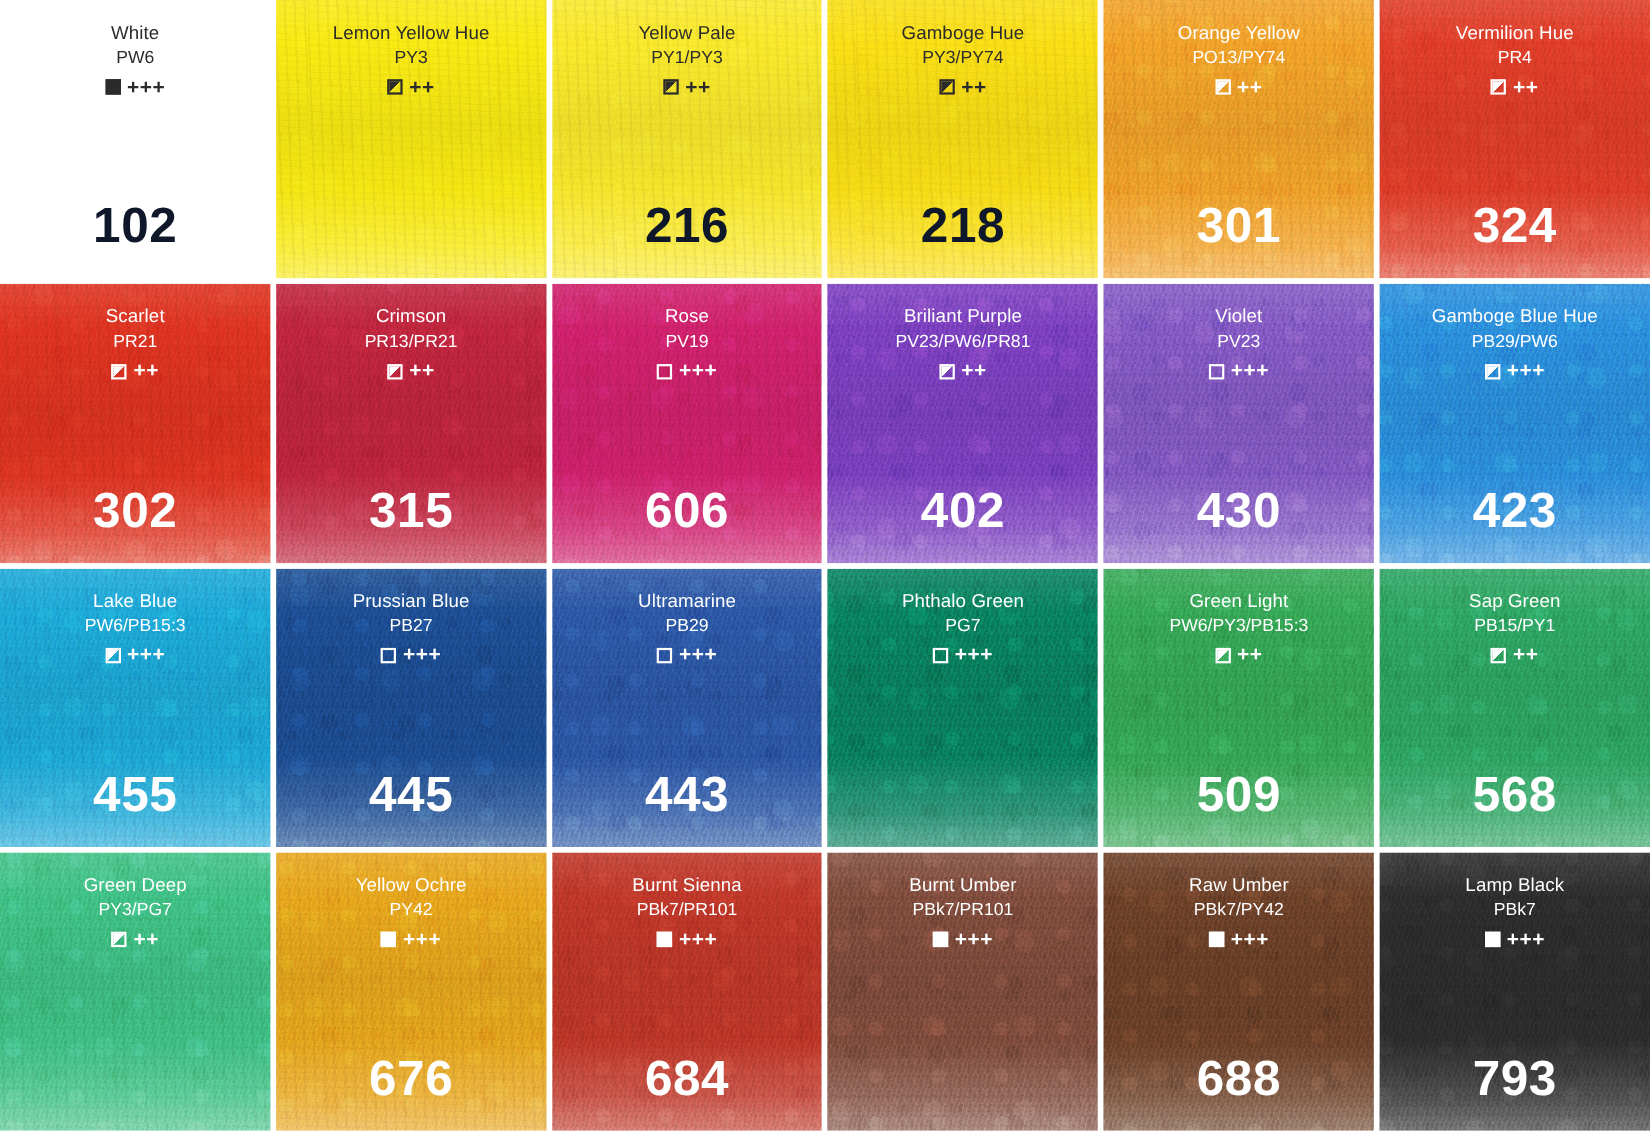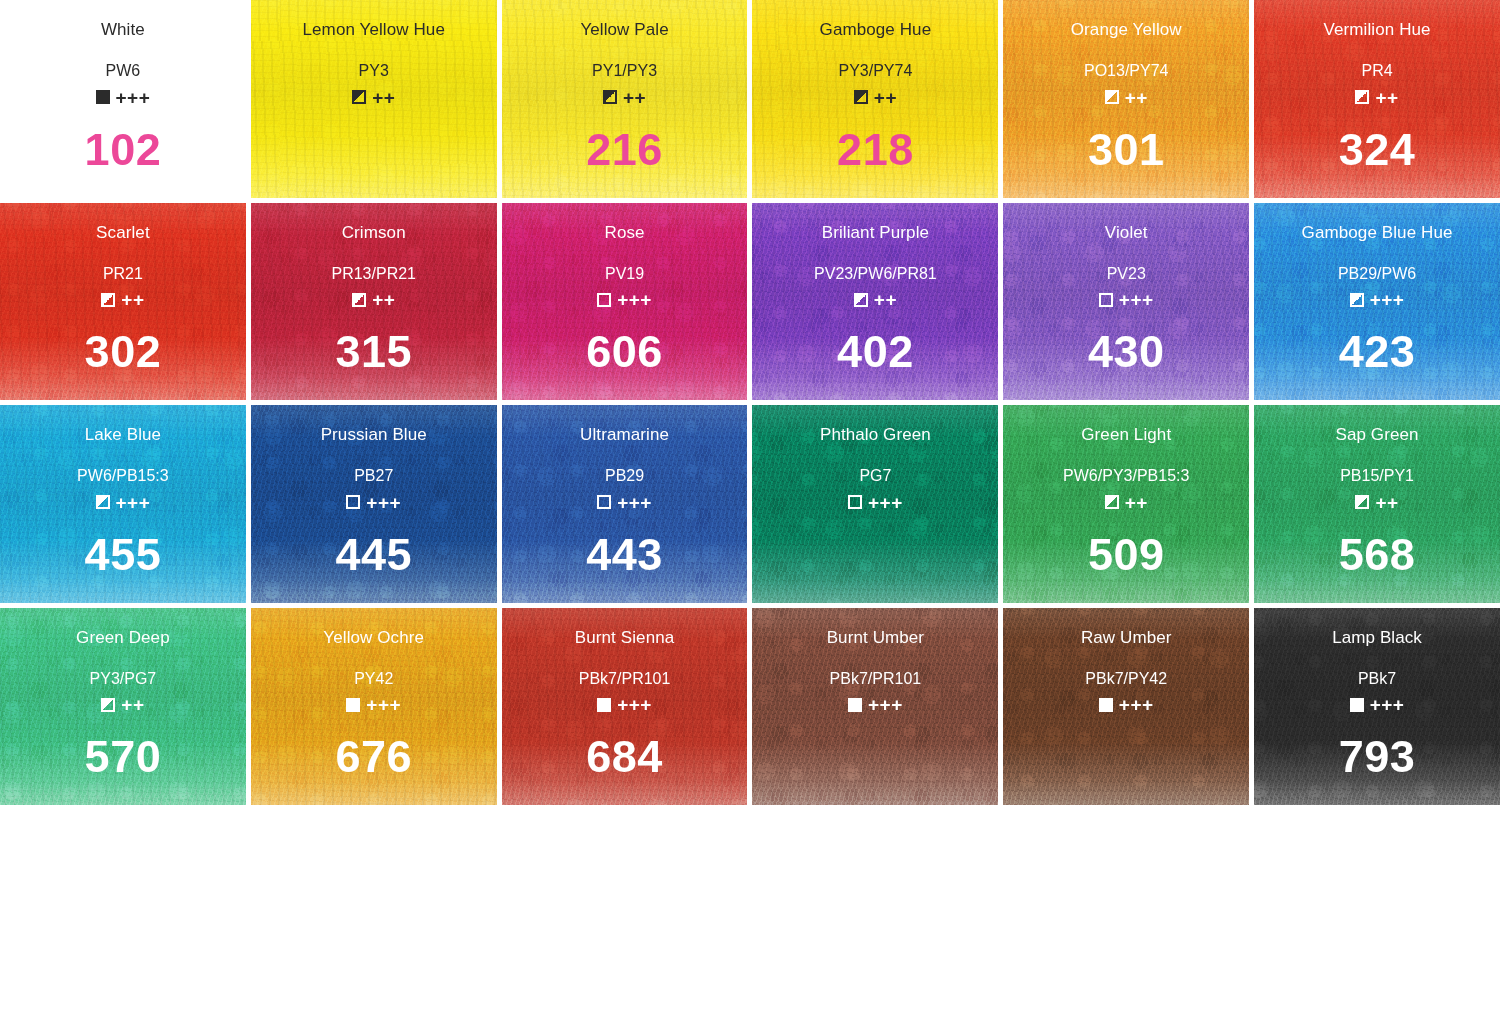--- a/index.html
+++ b/index.html
@@ -3,21 +3,21 @@
 <meta charset="utf-8">
 <title>Watercolor Swatch Chart</title>
 <style>
   html,body{margin:0;padding:0;background:#ffffff;}
   body{
     font-family:"Liberation Sans", sans-serif;
     width:1500px;height:1028px;overflow:hidden;
     -webkit-font-smoothing:antialiased;
   }
   #chart{
-    width:1500px;height:805px;
+    width:1500px;height:1028px;
     display:grid;
     grid-template-columns:repeat(6,1fr);
     grid-template-rows:repeat(4,1fr);
     gap:5px 5px;
     background:#ffffff;
     box-sizing:border-box;
   }
   .swatch{
     position:relative;
     overflow:hidden;
@@ -77,21 +77,21 @@
     text-align:center;
     line-height:1.18;
     pointer-events:none;
   }
   .pname{
     font-size:17px;font-weight:400;letter-spacing:.1px;
     display:block;
   }
   .pcode{
     font-size:16px;font-weight:400;
-    display:block;margin-top:22px;
+    display:block;margin-top:4px;
   }
   .opline{
     display:flex;align-items:center;justify-content:center;
     gap:6px;margin-top:7px;
   }
   .lfast{font-size:19px;font-weight:700;letter-spacing:.5px;line-height:1;}
 
   
   .opacity-mark{
     width:14px;height:14px;display:inline-block;position:relative;
@@ -111,21 +111,21 @@
     font-size:45px;
     font-weight:700;
     letter-spacing:.5px;
     pointer-events:none;
   }
   
   .ink-dark{color:#2b2b2b;}
   .ink-light{color:#ffffff;align-items:center;}
   .ink-light .num, .ink-light .pname, .ink-light .pcode, .ink-light .lfast{color:#ffffff;}
   .ink-dark .num, .ink-dark .pname, .ink-dark .pcode, .ink-dark .lfast{color:#2b2b2b;}
-  .num.dark{color:#ec4899;}
+  .num.dark{color:#0f172a;}
   .num.light{color:#ffffff;}
 </style>
 </head>
 <body>
 
 <div id="chart">
     <div class="swatch ink-dark plain">
       <div class="wash" style="background: rgb(255, 255, 255);"></div>
       <div class="txtblock">
         <span class="pname">White</span>
@@ -396,21 +396,20 @@
       <div class="tex" style="background-position: 84px 64px;"></div>
       <div class="tex2" style="background-position: 34px 8px;"></div>
       <div class="txtblock">
         <span class="pname">Green Deep</span>
         <span class="pcode">PY3/PG7</span>
         <div class="opline">
           <span class="opacity-mark semi"></span>
           <span class="lfast">++</span>
         </div>
       </div>
-      <div class="num light">570</div>
     </div>
     <div class="swatch ink-light">
       <div class="wash" style="background: rgb(232, 165, 28);"></div>
       <div class="wash grad"></div>
       <div class="tex" style="background-position: 24px 28px;"></div>
       <div class="tex2" style="background-position: 2px 49px;"></div>
       <div class="txtblock">
         <span class="pname">Yellow Ochre</span>
         <span class="pcode">PY42</span>
         <div class="opline">
@@ -455,20 +454,21 @@
       <div class="tex" style="background-position: 38px 9px;"></div>
       <div class="tex2" style="background-position: 28px 26px;"></div>
       <div class="txtblock">
         <span class="pname">Raw Umber</span>
         <span class="pcode">PBk7/PY42</span>
         <div class="opline">
           <span class="opacity-mark opaque"></span>
           <span class="lfast">+++</span>
         </div>
       </div>
+      <div class="num light">688</div>
     </div>
     <div class="swatch ink-light">
       <div class="wash" style="background: rgb(44, 44, 44);"></div>
       <div class="wash grad"></div>
       <div class="tex" style="background-position: 75px 62px;"></div>
       <div class="tex2" style="background-position: 57px 67px;"></div>
       <div class="txtblock">
         <span class="pname">Lamp Black</span>
         <span class="pcode">PBk7</span>
         <div class="opline">

